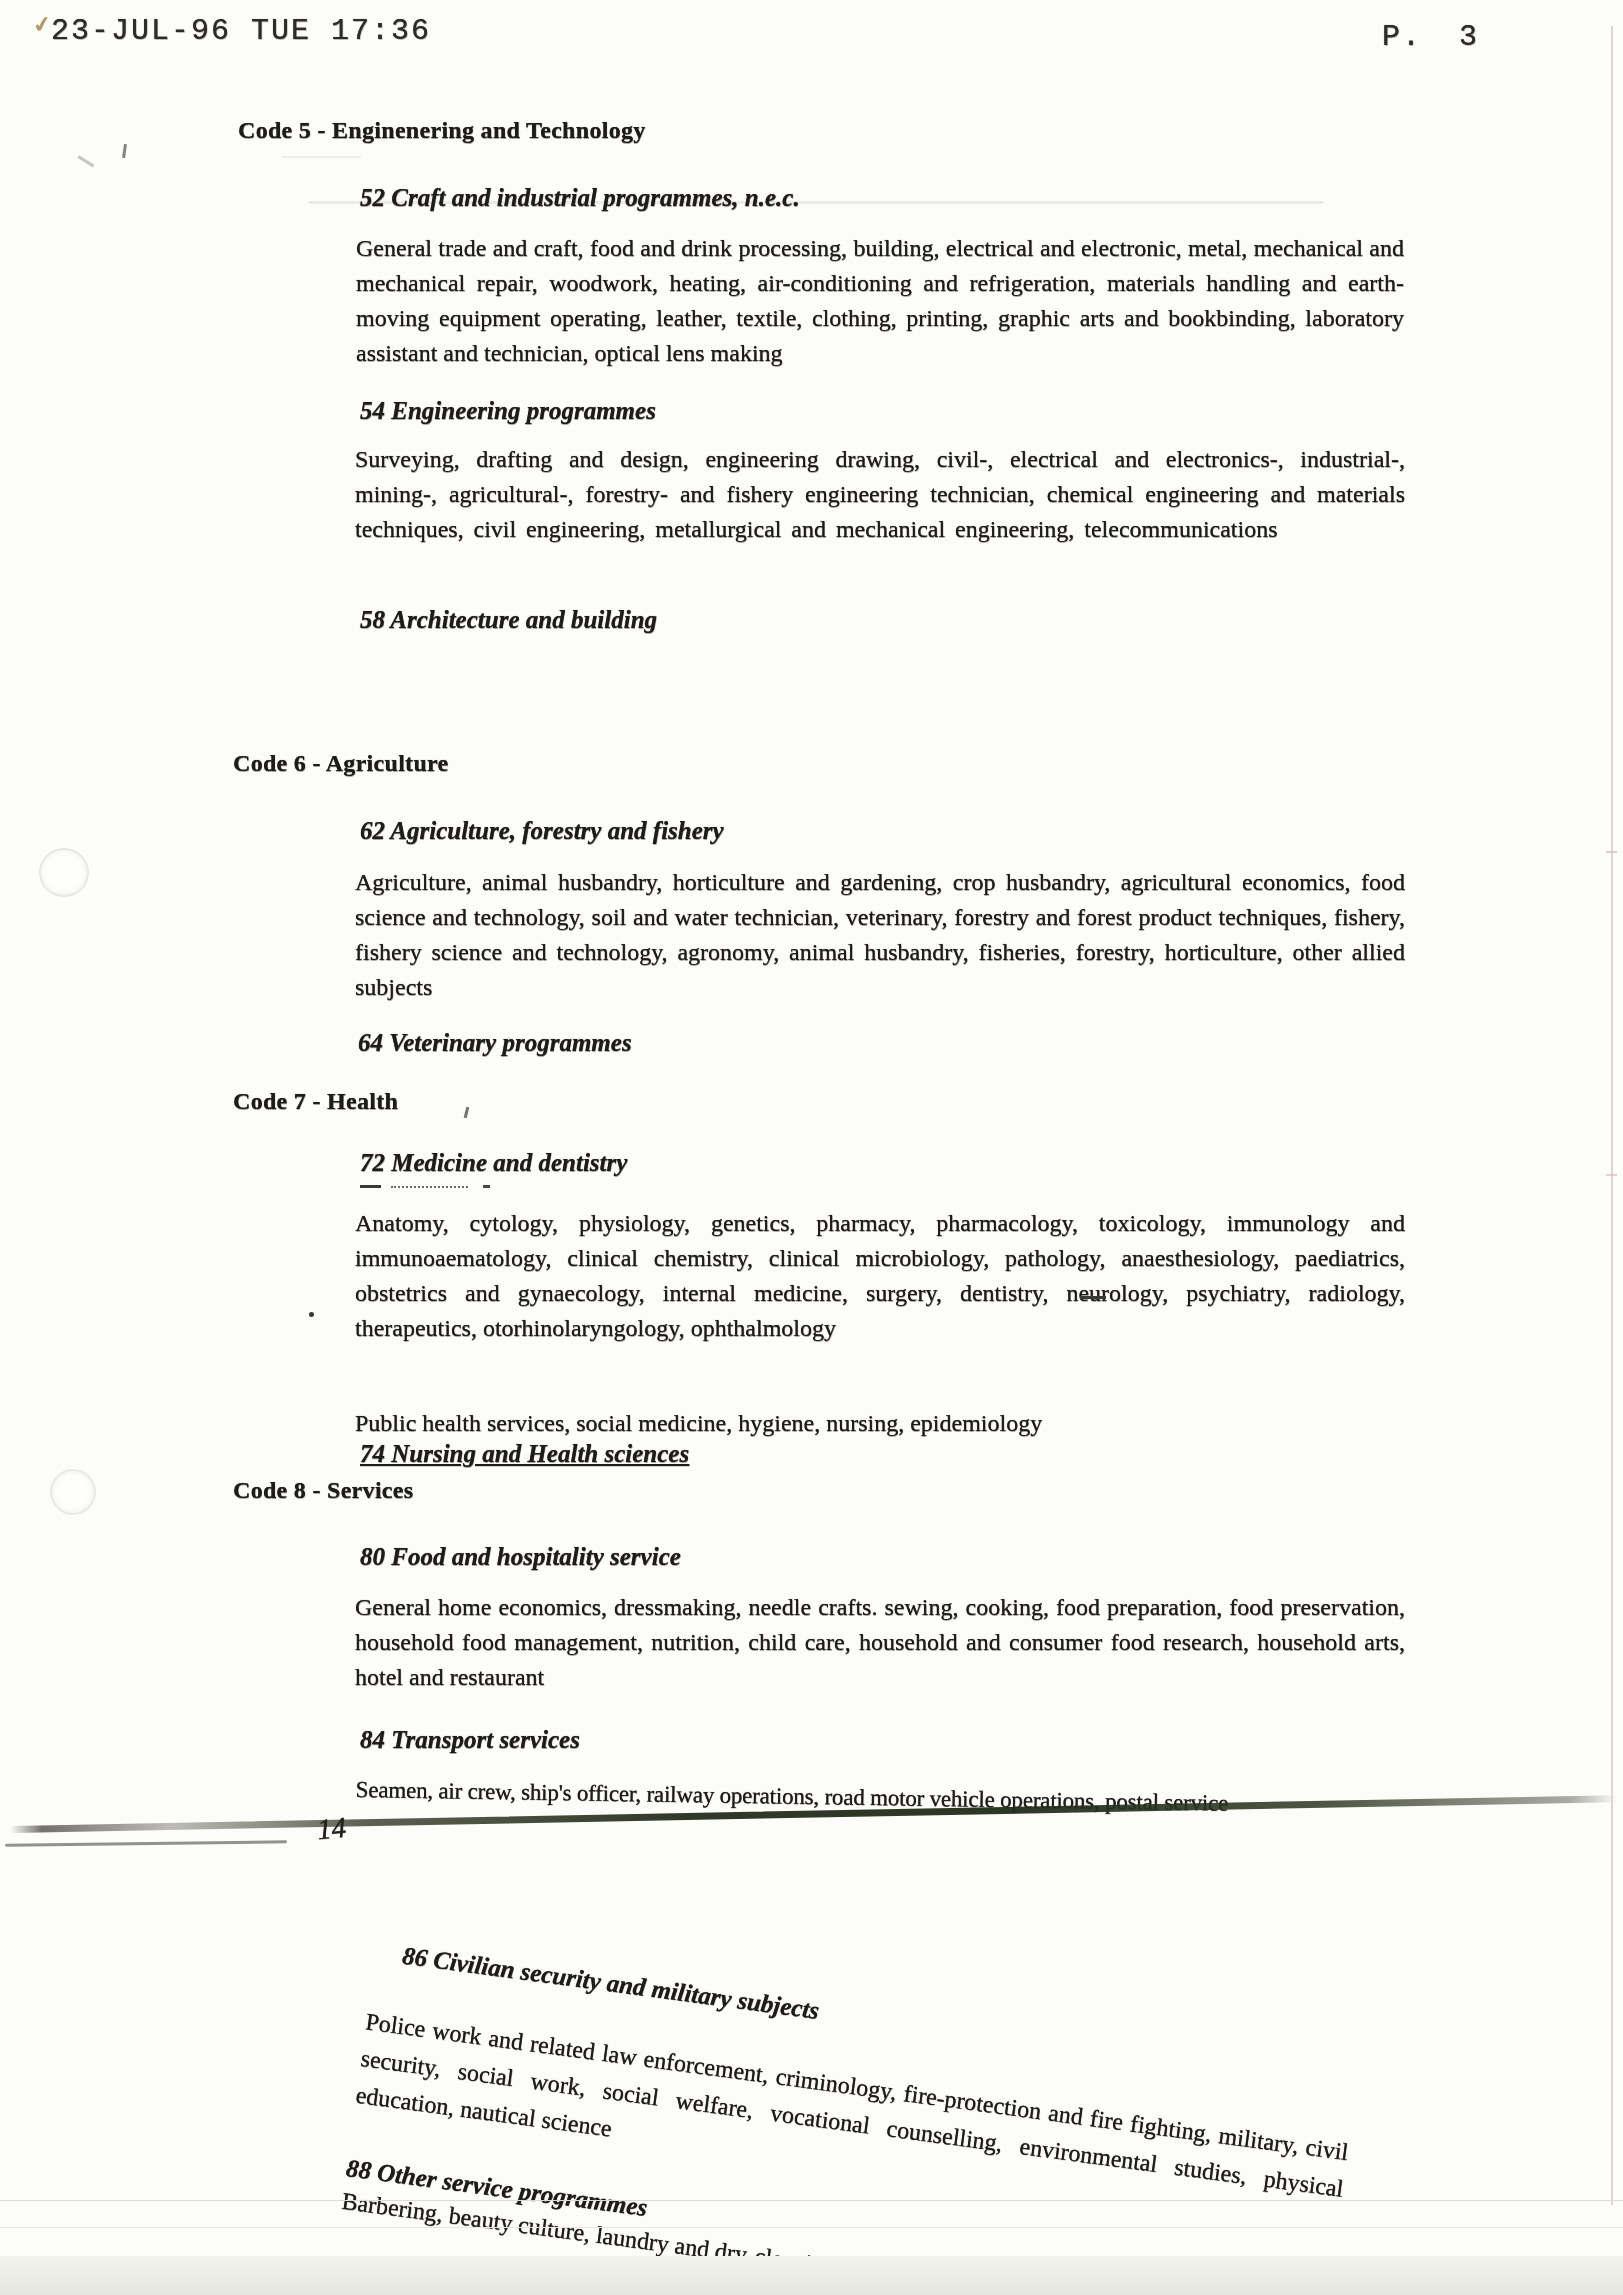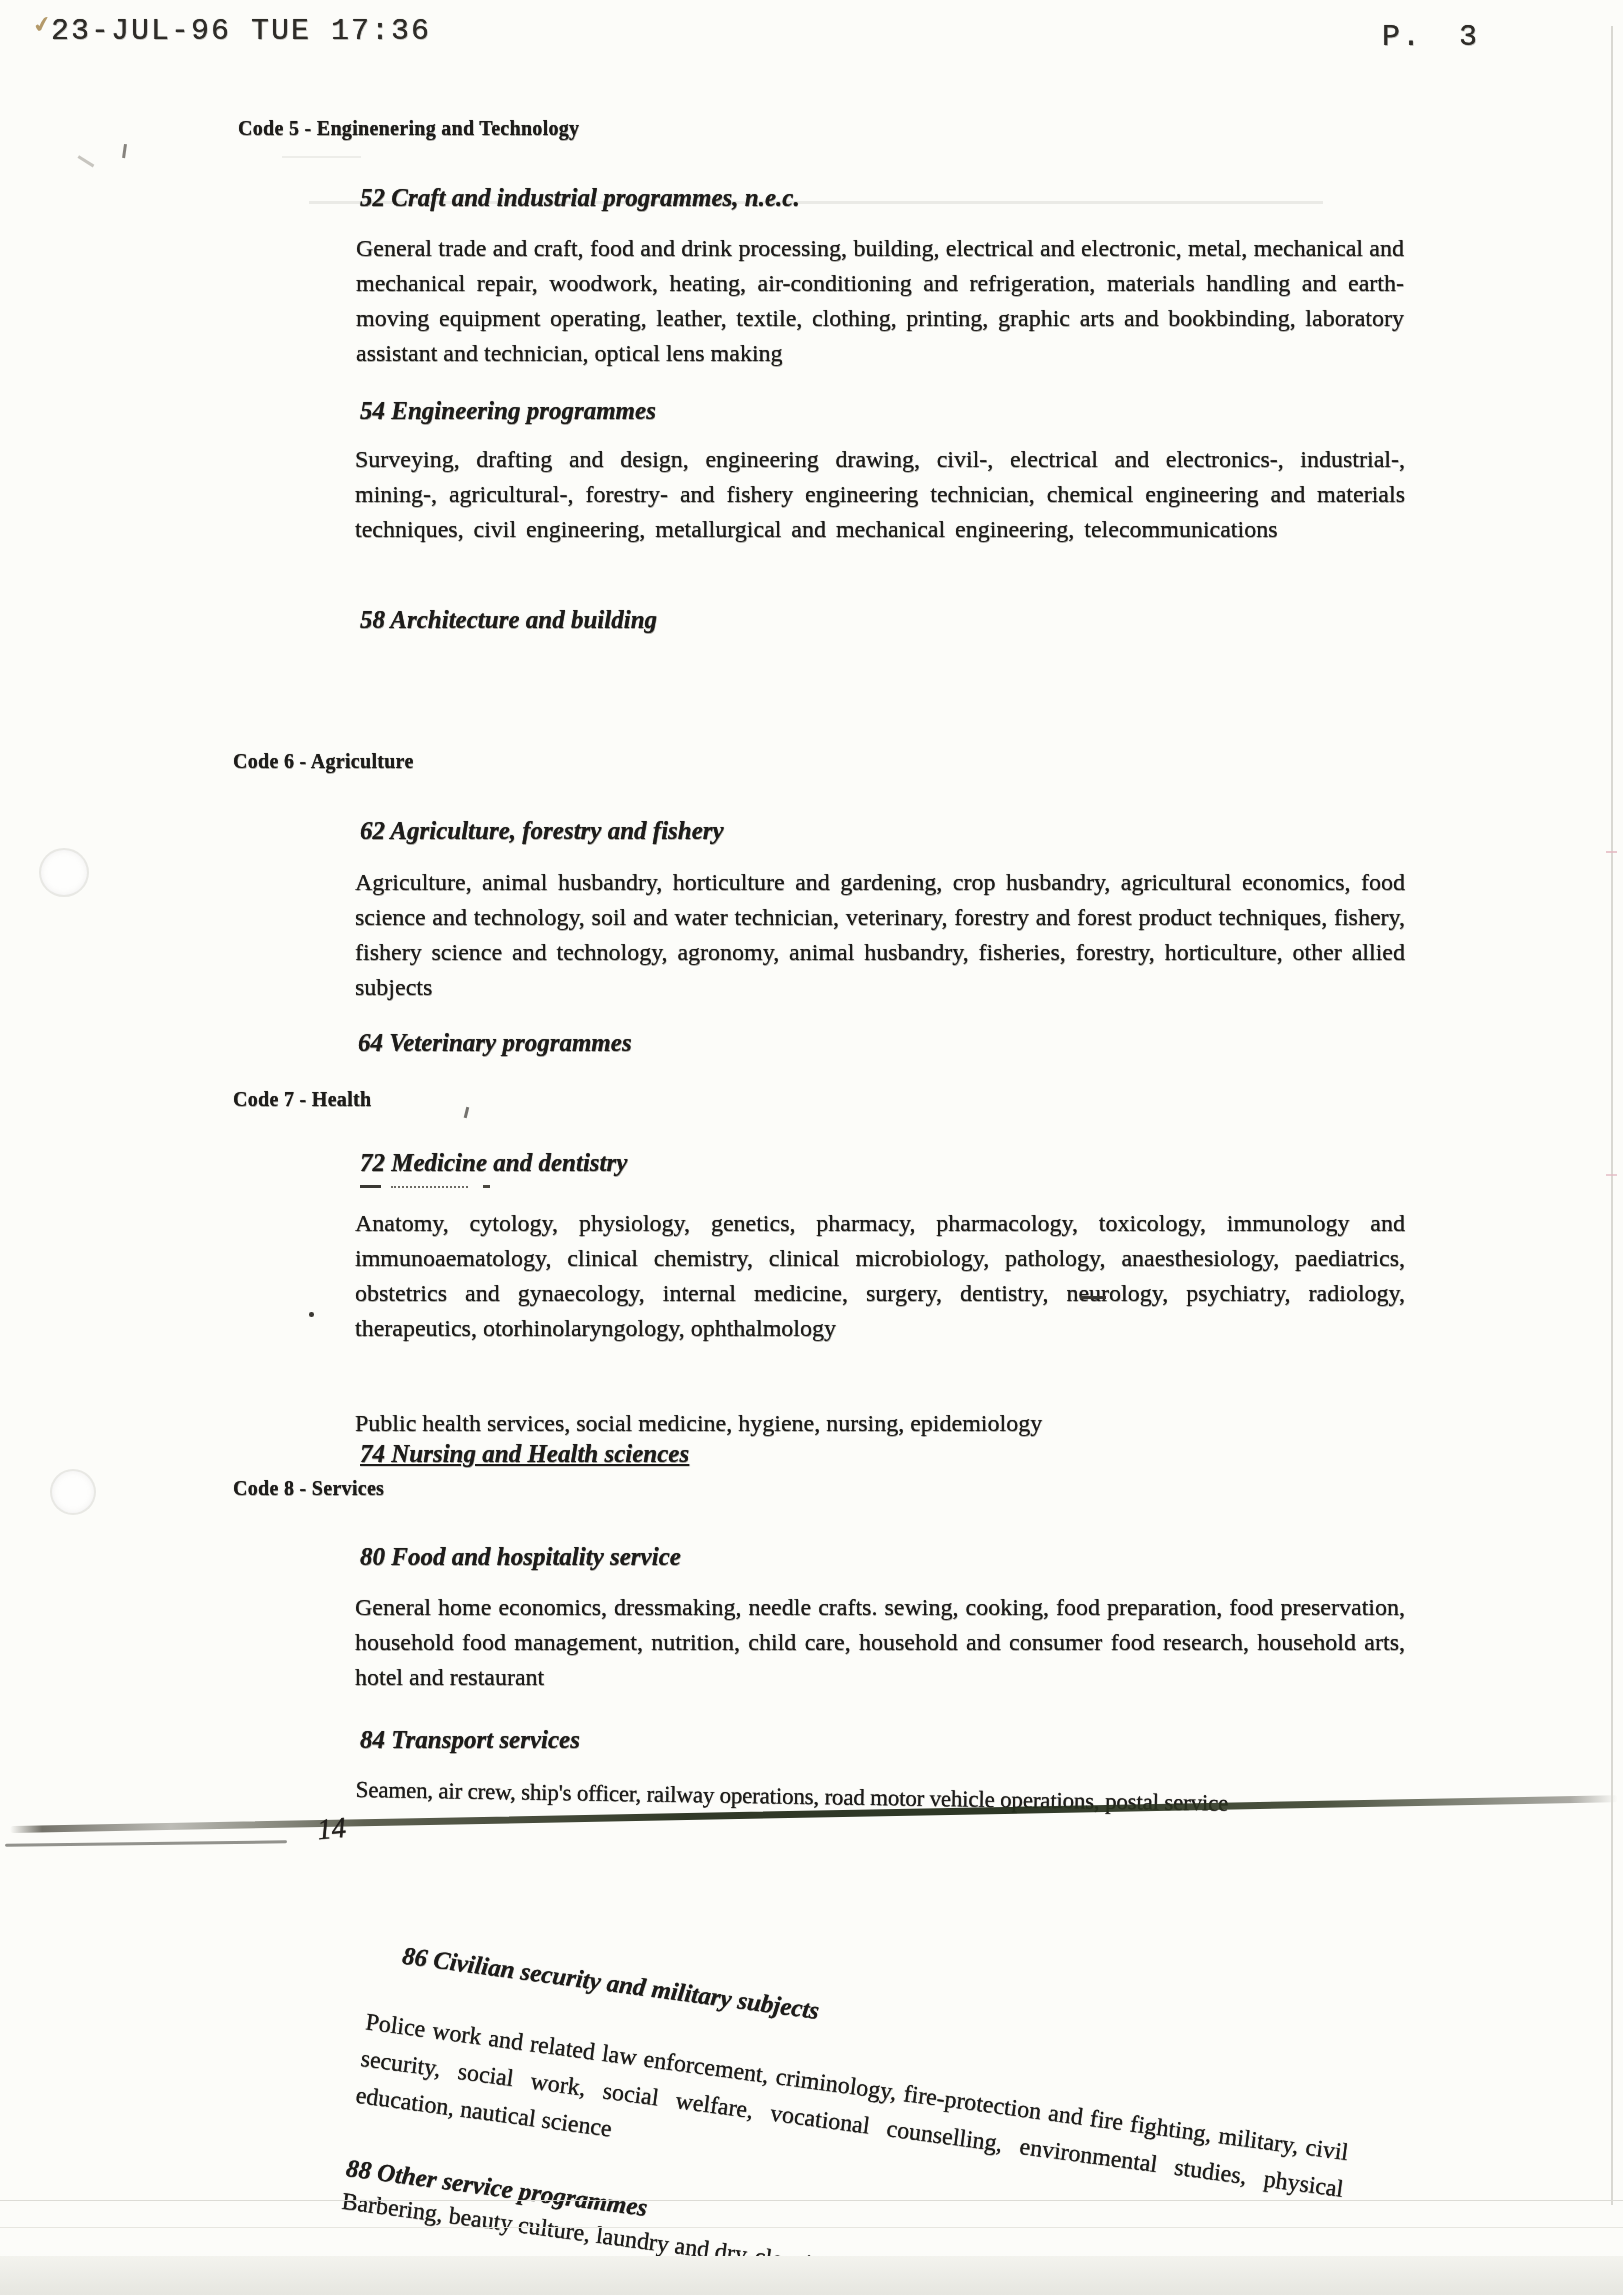--- a/index.html
+++ b/index.html
@@ -6,21 +6,21 @@
   .page{
     position:relative;width:1623px;height:2295px;background:#fcfcf9;
     overflow:hidden;font-family:"Liberation Serif", serif;color:#1d1c1a;
   }
   .fuzz{ text-shadow:0 0 0.7px rgba(25,22,18,.8), 0.4px 0.5px 0 rgba(25,22,18,.35); }
   .fax{
     position:absolute;font-family:"Liberation Mono", monospace;
     font-size:30px;color:#2e2c28;letter-spacing:2px;
     text-shadow:0 0 0.7px rgba(30,28,24,.9), 0.7px 0.7px 0 rgba(30,28,24,.25);
   }
-  .code-h{ position:absolute;font-weight:bold;font-size:20px;letter-spacing:0.3px;white-space:nowrap; }
+  .code-h{ position:absolute;font-weight:bold;font-size:24px;letter-spacing:0.3px;white-space:nowrap; }
   .sub-h{ position:absolute;font-weight:bold;font-style:italic;font-size:25px;white-space:nowrap; }
   .para{ position:absolute;font-size:24px;line-height:35px;text-align:justify;text-justify:inter-word; }
   .nowrap{ white-space:nowrap; }
   .artifact{ position:absolute; }
   .rot-block{ position:absolute;left:377px;top:1938px;width:1024px;transform:rotate(7.6deg);transform-origin:0 0; }
   .rot-block .rh{ font-weight:bold;font-style:italic;font-size:25px;white-space:nowrap; }
   .rot-block .rp{ font-size:24px;line-height:37px;text-align:justify;width:991px; }
   .pgnum{ position:absolute;font-style:italic;font-size:29px;transform:rotate(-5deg);color:#23211e; }
   .hole{ position:absolute;border-radius:50%;background:rgba(255,255,255,.7);
          border:2px solid rgba(150,148,138,.22);box-shadow:inset 0 0 6.6px rgba(170,168,158,.18); }

